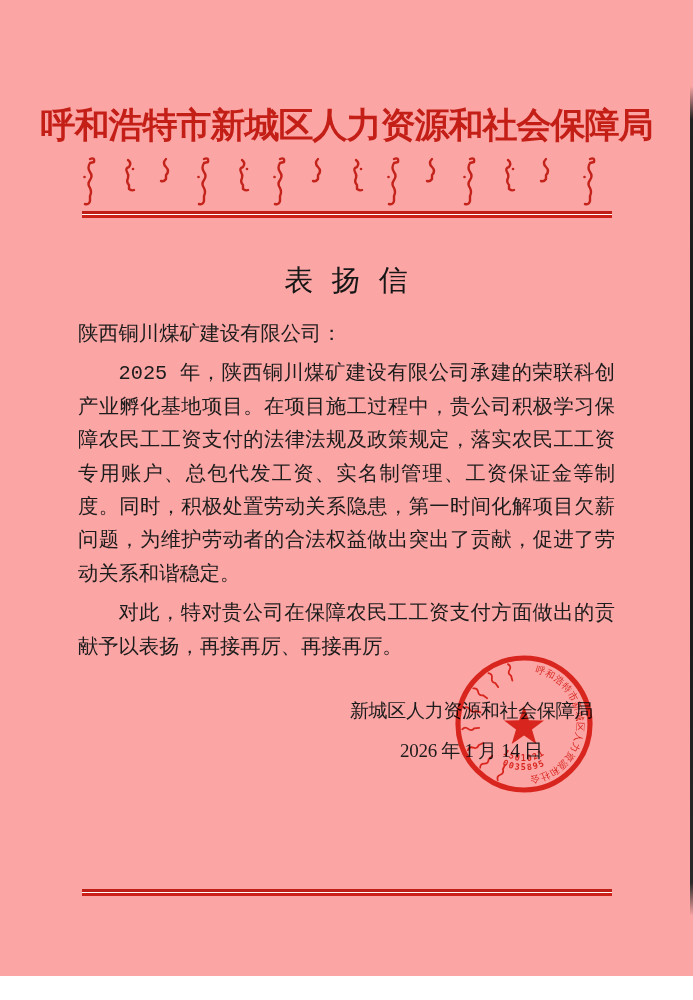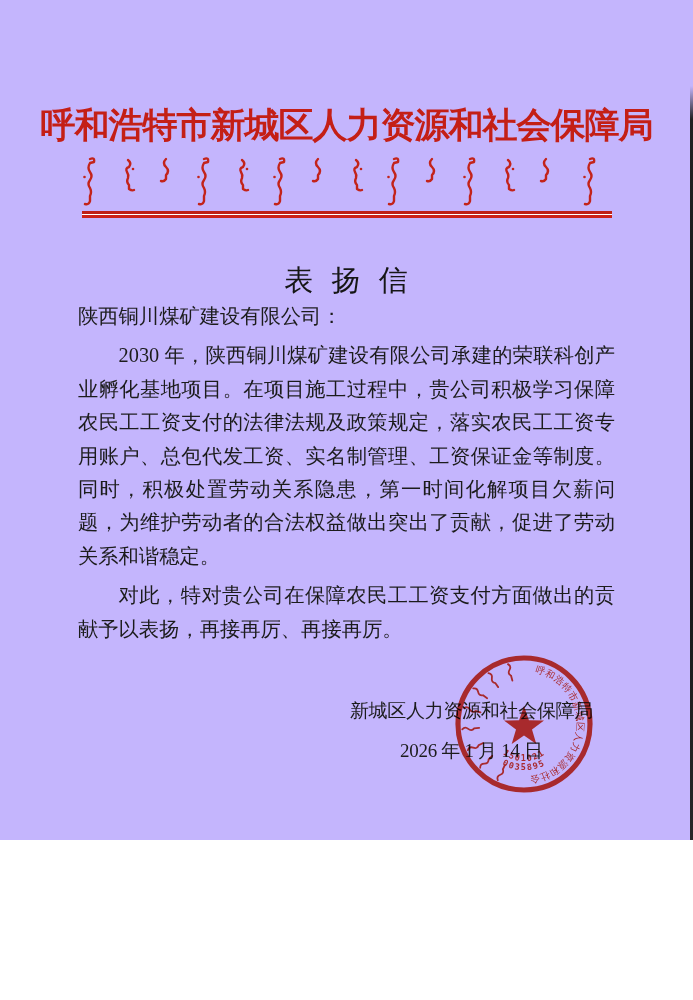--- a/index.html
+++ b/index.html
@@ -1,38 +1,38 @@
 <!DOCTYPE html>
 <html><head>
 <meta charset="utf-8">
 <style>
   html,body{margin:0;padding:0;background:#ffffff;}
   .page{
-    position:relative;width:693px;height:840px;background:#c4b5fd;overflow:hidden;
+    position:relative;width:693px;height:976px;background:#fca5a5;overflow:hidden;
     font-family:"Liberation Serif","DejaVu Serif",serif;color:#1c1c1c;
   }
   
   .agency-name{
     position:absolute;top:102px;left:0;width:693px;text-align:center;
     font-size:35px;font-weight:bold;letter-spacing:-1px;color:#c41f16;
     white-space:nowrap;
   }
   .mongolian-strip{position:absolute;top:157px;left:80px;width:524px;height:50px;}
   .redline{position:absolute;left:82px;width:530px;height:7px;
     background:linear-gradient(to bottom,#bf1f17 0px,#bf1f17 3px,#ffffff 3px,#ffffff 4.2px,#cc2119 4.2px,#cc2119 7px);}
   .redline.top{top:211px;}
   .redline.bottom{top:889px;}
   
   .letter-title{
     position:absolute;top:261px;left:0;width:693px;text-align:center;
     font-size:29px;font-weight:normal;color:#161616;word-spacing:9px;letter-spacing:1px;
   }
   .letter-body{
-    position:absolute;top:300px;left:78px;width:537px;
-    font-size:20.3px;line-height:33.4px;text-align:justify;
+    position:absolute;top:318px;left:78px;width:537px;
+    font-size:20.3px;line-height:33.4px;text-align:justify;font-family:Liberation Mono, monospace;
   }
   .letter-body p{margin:0;}
   .letter-body p.para{text-indent:2em;margin-top:6px;}
   
   .sign-block{
     position:absolute;top:699px;right:100px;text-align:center;
     font-size:19px;letter-spacing:-0.3px;line-height:24px;
   }
   .sign-block .sig-date{margin-top:16px;font-size:19px;}
   
@@ -82,21 +82,21 @@
     <use href="#mgC" x="458" y="1"></use>
     <use href="#mgA" x="502" y="0"></use>
   </svg>
 
   <div class="redline top"></div>
 
   <div class="letter-title">表 扬 信</div>
 
   <div class="letter-body">
     <p class="salutation">陕西铜川煤矿建设有限公司：</p>
-    <p class="para">2030 年，陕西铜川煤矿建设有限公司承建的荣联科创产业孵化基地项目。在项目施工过程中，贵公司积极学习保障农民工工资支付的法律法规及政策规定，落实农民工工资专用账户、总包代发工资、实名制管理、工资保证金等制度。同时，积极处置劳动关系隐患，第一时间化解项目欠薪问题，为维护劳动者的合法权益做出突出了贡献，促进了劳动关系和谐稳定。</p>
+    <p class="para">2025 年，陕西铜川煤矿建设有限公司承建的荣联科创产业孵化基地项目。在项目施工过程中，贵公司积极学习保障农民工工资支付的法律法规及政策规定，落实农民工工资专用账户、总包代发工资、实名制管理、工资保证金等制度。同时，积极处置劳动关系隐患，第一时间化解项目欠薪问题，为维护劳动者的合法权益做出突出了贡献，促进了劳动关系和谐稳定。</p>
     <p class="para">对此，特对贵公司在保障农民工工资支付方面做出的贡献予以表扬，再接再厉、再接再厉。</p>
   </div>
 
   <div class="sign-block">
     <div class="sig-agency">新城区人力资源和社会保障局</div>
     <div class="sig-date">2026 年 1 月 14 日</div>
   </div>
 
   <svg class="seal" viewBox="0 0 150 150" xmlns="http://www.w3.org/2000/svg">
     <defs>

